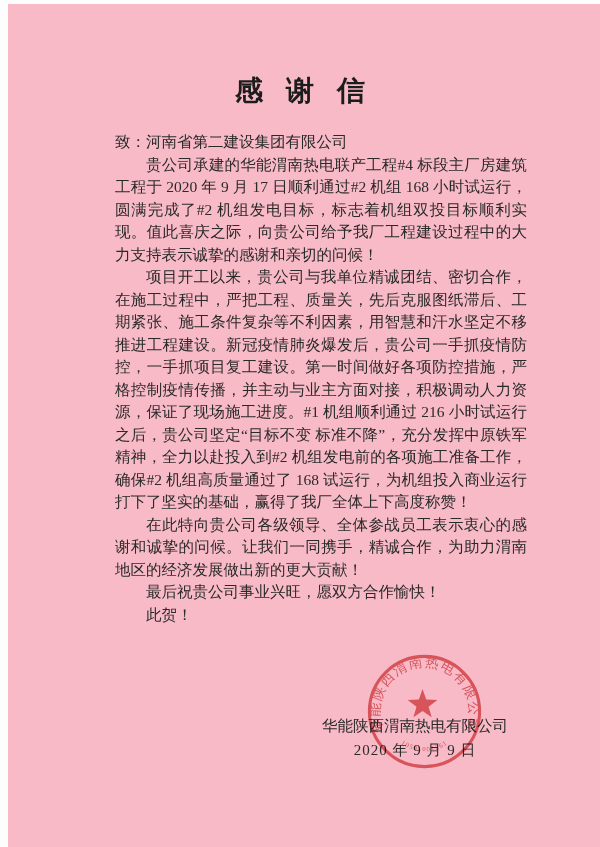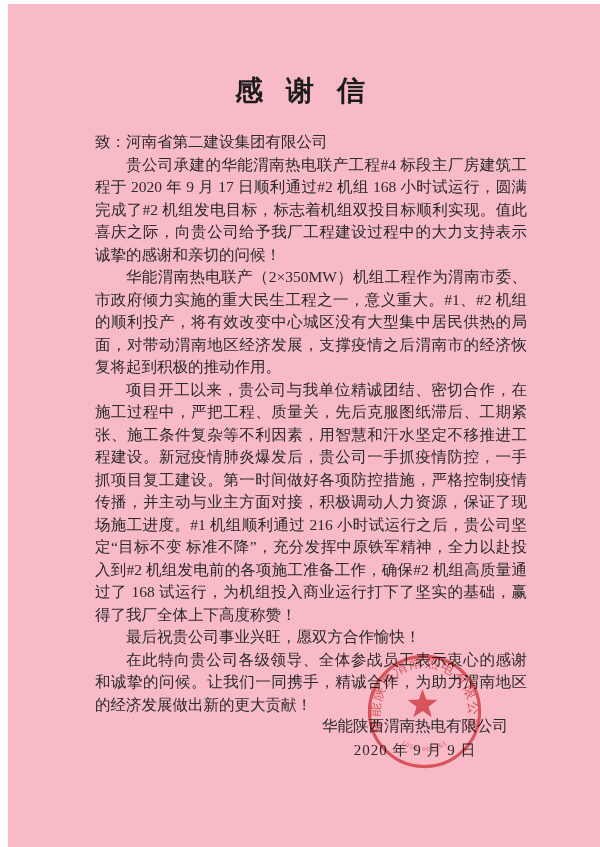--- a/index.html
+++ b/index.html
@@ -26,21 +26,21 @@
     white-space: pre;
   }
   .content {
     position: absolute;
     left: 87px; top: 127px; width: 432px;
     font-size: 15.5px;
     line-height: 22.5px;
     color: var(--ink, #2a2a2a);
     text-align: justify;
   }
-  .content p { text-indent: 2em; }
+  .content p { text-indent: 2em; margin-left: 20px; }
   .content p.recipient { text-indent: 0; }
   .sign-block {
     position: absolute;
     left: 307px; top: 711px; width: 200px;
     text-align: center;
     color: var(--ink, #2a2a2a);
   }
   .sign-block .company { font-size: 15.5px; line-height: 22px; }
   .sign-block .date    { font-size: 15px;   line-height: 26px; letter-spacing: 1px; }
   .seal {
@@ -57,24 +57,24 @@
 </head>
 <body>
 
 <div class="paper">
 
   <h1 class="title">感 谢 信</h1>
 
   <div class="content">
     <p class="recipient">致：河南省第二建设集团有限公司</p>
     <p>贵公司承建的华能渭南热电联产工程#4 标段主厂房建筑工程于 2020 年 9 月 17 日顺利通过#2 机组 168 小时试运行，圆满完成了#2 机组发电目标，标志着机组双投目标顺利实现。值此喜庆之际，向贵公司给予我厂工程建设过程中的大力支持表示诚挚的感谢和亲切的问候！</p>
-    <p>华能渭南热电联产（2×350MW）机组工程作为渭南市委、市政府倾力实施的重大民生工程之一，意义重大。#1、#2 机组的顺利投产，将有效改变中心城区没有大型集中居民供热的局面，对带动渭南地区经济发展，支撑疫情之后渭南市的经济恢复将起到积极的推动作用。</p>
     <p>项目开工以来，贵公司与我单位精诚团结、密切合作，在施工过程中，严把工程、质量关，先后克服图纸滞后、工期紧张、施工条件复杂等不利因素，用智慧和汗水坚定不移推进工程建设。新冠疫情肺炎爆发后，贵公司一手抓疫情防控，一手抓项目复工建设。第一时间做好各项防控措施，严格控制疫情传播，并主动与业主方面对接，积极调动人力资源，保证了现场施工进度。#1 机组顺利通过 216 小时试运行之后，贵公司坚定“目标不变 标准不降”，充分发挥中原铁军精神，全力以赴投入到#2 机组发电前的各项施工准备工作，确保#2 机组高质量通过了 168 试运行，为机组投入商业运行打下了坚实的基础，赢得了我厂全体上下高度称赞！</p>
+    <p>在此特向贵公司各级领导、全体参战员工表示衷心的感谢和诚挚的问候。让我们一同携手，精诚合作，为助力渭南地区的经济发展做出新的更大贡献！</p>
     <p>最后祝贵公司事业兴旺，愿双方合作愉快！</p>
-    <p>在此特向贵公司各级领导、全体参战员工表示衷心的感谢和诚挚的问候。让我们一同携手，精诚合作，为助力渭南地区的经济发展做出新的更大贡献！</p>
+    <p class="closing">此贺！</p>
   </div>
 
   <div class="sign-block">
     <div class="company">华能陕西渭南热电有限公司</div>
     <div class="date">2020 年 9 月  9 日</div>
   </div>
 
   <svg class="seal" viewBox="0 0 120 120" aria-hidden="true">
     <defs>
       <path id="sealTopArc" d="M 20.2,83 A 46,46 0 1 1 99.8,83" fill="none"></path>

